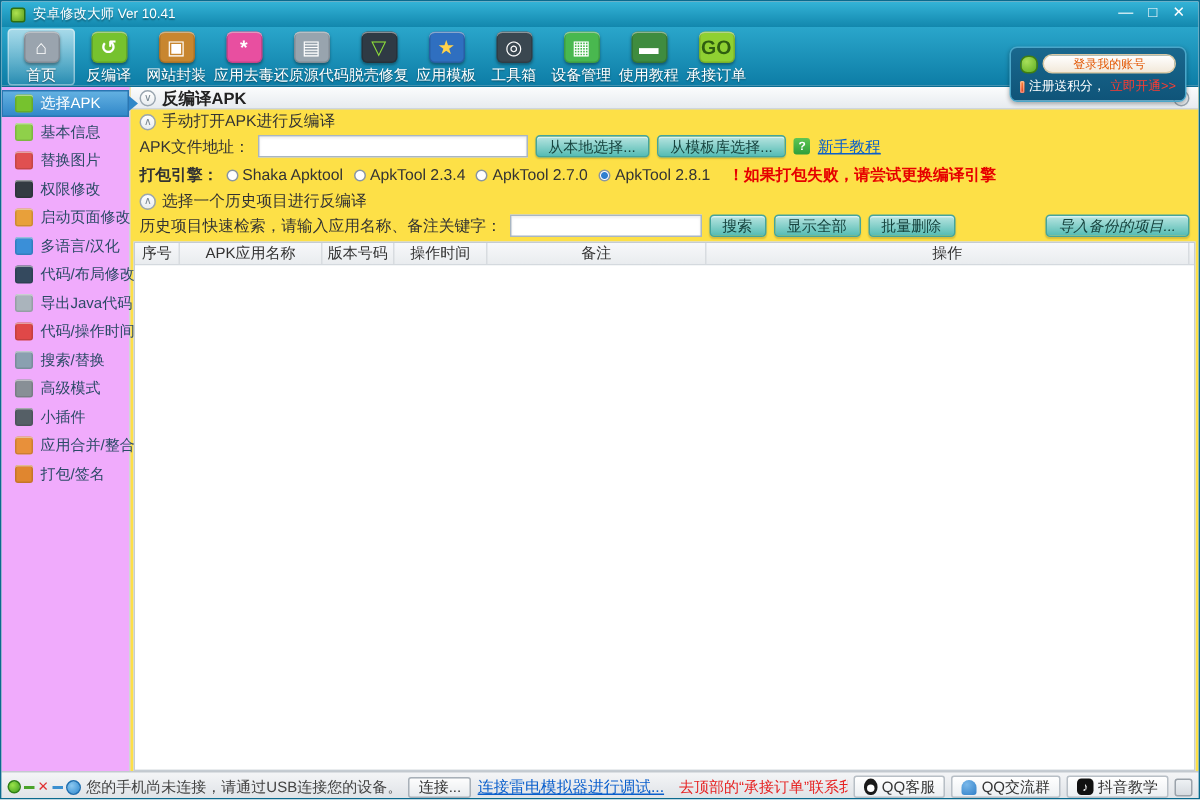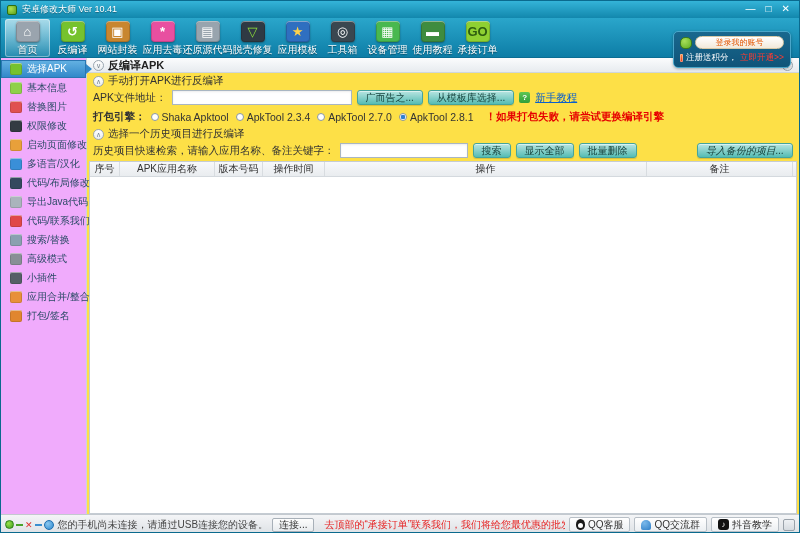--- a/index.html
+++ b/index.html
@@ -283,21 +283,21 @@
           <span>代码/布局修改</span>
         </div>
 
         <div class="side-item">
           <span class="side-tile" style="background: rgb(170, 180, 188);"></span>
           <span>导出Java代码</span>
         </div>
 
         <div class="side-item">
           <span class="side-tile" style="background: rgb(224, 72, 72);"></span>
-          <span>代码/联系我们</span>
+          <span>代码/操作时间</span>
         </div>
 
         <div class="side-item">
           <span class="side-tile" style="background: rgb(138, 160, 176);"></span>
           <span>搜索/替换</span>
         </div>
 
         <div class="side-item">
           <span class="side-tile" style="background: rgb(136, 143, 150);"></span>
           <span>高级模式</span>
@@ -328,21 +328,21 @@
       </div>
 
       <div class="subhead">
         <span class="circle-icon">∧</span>
         <span>手动打开APK进行反编译</span>
       </div>
 
       <div class="row">
         <span class="row-label">APK文件地址：</span>
         <input class="text-input apk-input" style="">
-        <span class="btn-teal">广而告之...</span>
+        <span class="btn-teal">从本地选择...</span>
         <span class="btn-teal">从模板库选择...</span>
         <span class="help-icon">?</span>
         <span class="link">新手教程</span>
       </div>
 
       <div class="row">
         <span class="row-label bold">打包引擎：</span>
         <span class="radio-group">
 
             <span class="radio-opt">
@@ -388,39 +388,40 @@
         <div class="thead">
 
             <div class="col" style="width: 30px;">序号</div>
 
             <div class="col" style="width: 95px;">APK应用名称</div>
 
             <div class="col" style="width: 48px;">版本号码</div>
 
             <div class="col" style="width: 62px;">操作时间</div>
 
+            <div class="col" style="width: 146px;">备注</div>
+
             <div class="col" style="width: 322px;">操作</div>
-
-            <div class="col" style="width: 146px;">备注</div>
           </div>
         <div class="tbody"></div>
       </div>
     </div>
   </div>
 
   <div class="statusbar">
     <span class="conn">
       <span class="dot-green"></span>
       <span class="conn-line-g"></span>
       <span class="x-mark">✕</span>
       <span class="conn-line-b"></span>
       <span class="dot-blue"></span>
     </span>
     <span>您的手机尚未连接，请通过USB连接您的设备。</span>
     <span class="connect-btn">连接...</span>
+    <span class="link">连接雷电模拟器进行调试...</span>
     <span class="marquee">去顶部的“承接订单”联系我们，我们将给您最优惠的批发价，请速速联系。　广而告之：如果您想通过批发安卓修改?</span>
     <span class="sb-btn">
       <span class="qq-icon"></span>
       <span>QQ客服</span>
     </span>
     <span class="sb-btn">
       <span class="group-icon"></span>
       <span>QQ交流群</span>
     </span>
     <span class="sb-btn">

